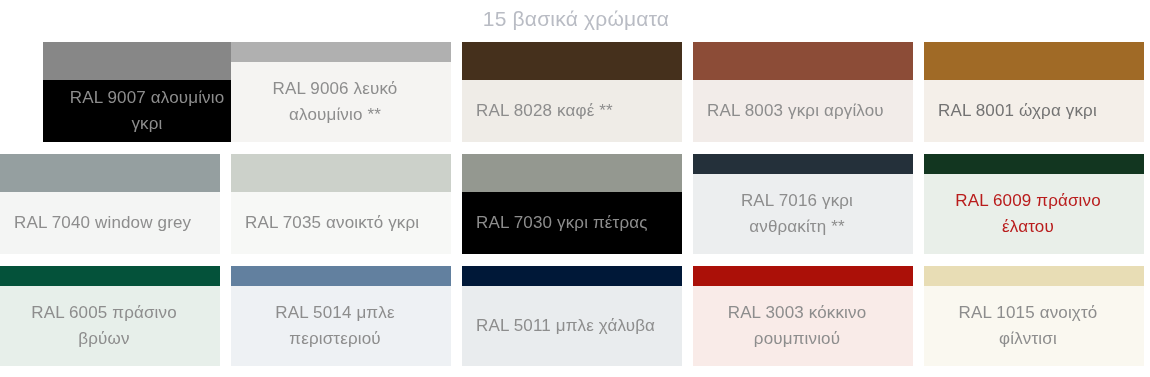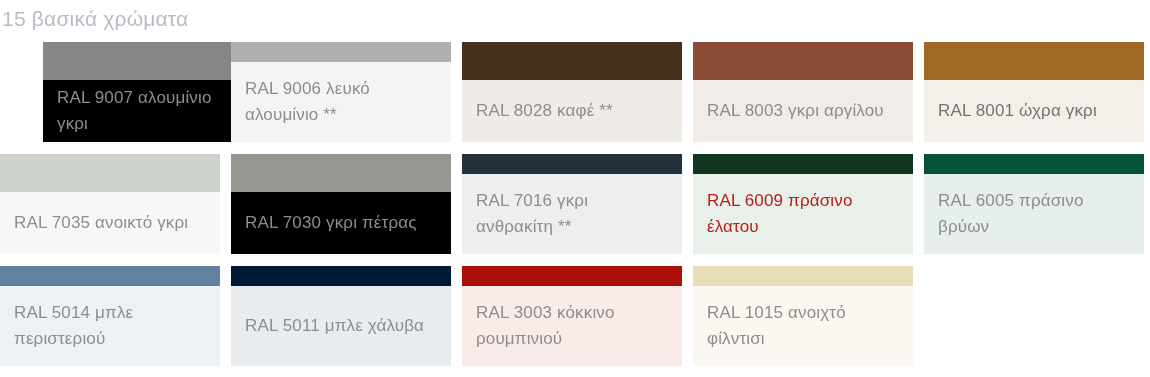--- a/index.html
+++ b/index.html
@@ -11,20 +11,21 @@
     height: 377px;
     background: #ffffff;
     font-family: "Liberation Sans", sans-serif;
     overflow: hidden;
   }
   .page {
     position: relative;
     width: 1150px;
     height: 327px;
     box-sizing: border-box;
+    text-align: center;
   }
   .page-title {
     font-size: 21px;
     font-weight: 400;
     color: #b9bcc4;
     letter-spacing: 0.2px;
     margin: 0;
     padding: 4px 0 0 2px;
     height: 34px;
     line-height: 30px;
@@ -102,20 +103,26 @@
         <div class="swatch-body">
           <span class="swatch-label" style="color: rgb(141, 141, 141);">RAL 8003 γκρι αργίλου</span>
         </div>
       </div>
       <div class="swatch-card band-tall" style="background: rgb(244, 239, 233);">
         <div class="swatch-band" style="background: rgb(160, 106, 38); height: 38px;"></div>
         <div class="swatch-body">
           <span class="swatch-label" style="color: #737373;">RAL 8001 ώχρα γκρι</span>
         </div>
       </div>
+      <div class="swatch-card band-tall" style="background: rgb(244, 245, 244);">
+        <div class="swatch-band" style="background: rgb(149, 159, 160); height: 38px;"></div>
+        <div class="swatch-body">
+          <span class="swatch-label" style="color: rgb(141, 141, 141);">RAL 7040 window grey</span>
+        </div>
+      </div>
       <div class="swatch-card band-tall" style="background: rgb(247, 248, 246);">
         <div class="swatch-band" style="background: rgb(204, 209, 202); height: 38px;"></div>
         <div class="swatch-body">
           <span class="swatch-label" style="color: rgb(141, 141, 141);">RAL 7035 ανοικτό γκρι</span>
         </div>
       </div>
       <div class="swatch-card band-tall" style="background: #000000;">
         <div class="swatch-band" style="background: rgb(148, 152, 144); height: 38px;"></div>
         <div class="swatch-body">
           <span class="swatch-label" style="color: rgb(141, 141, 141);">RAL 7030 γκρι πέτρας</span>

